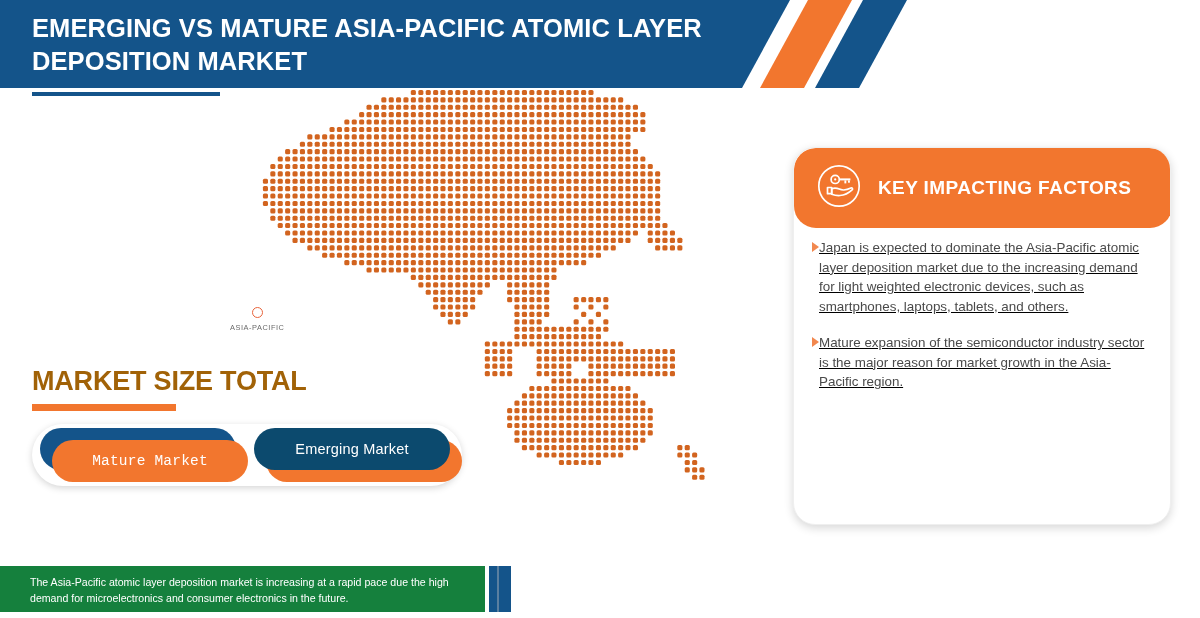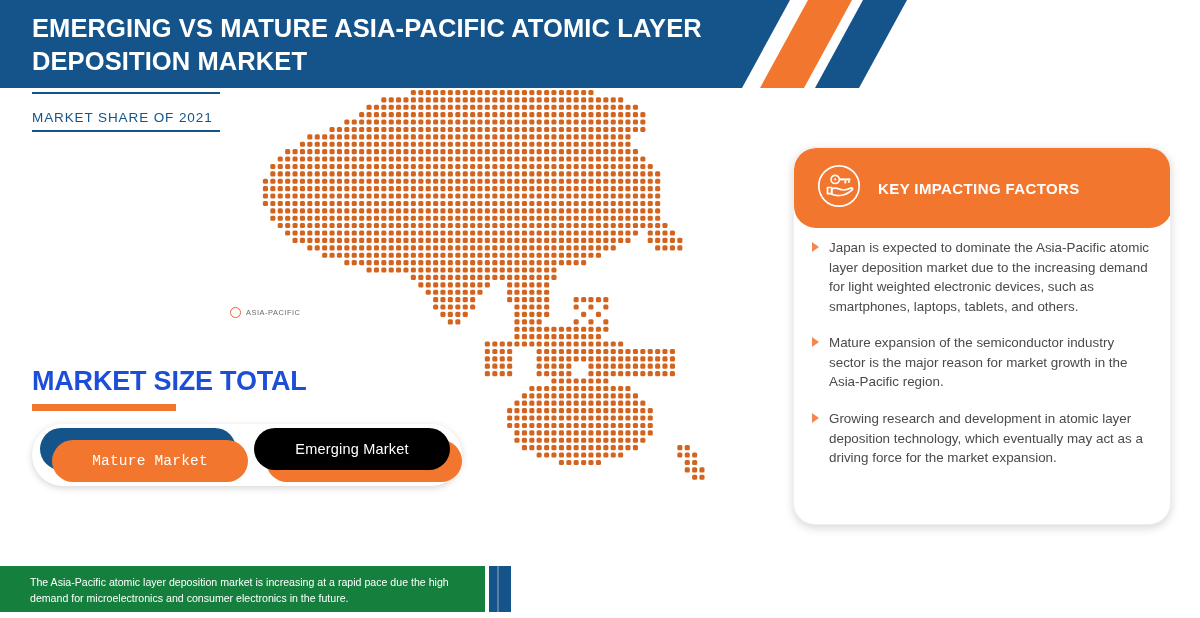--- a/index.html
+++ b/index.html
@@ -35,31 +35,31 @@
   .ms-text{
     margin-top:16px;color:#14548a;font-size:13.5px;letter-spacing:0.9px;
     padding-bottom:5px;
   }
   .ms-rule-bot{width:188px;height:1.5px;background:#14548a;}
 
   
   .map-area{position:absolute;left:255px;top:82px;width:500px;height:410px;}
   .map-area svg{display:block;}
   .map-marker{
-    position:absolute;left:-25px;top:225px;display:flex;align-items:center;gap:5px;
+    position:absolute;left:-25px;top:225px;display:flex;align-items:center;gap:5px;flex-direction:column;
   }
   .marker-dot{
     width:11px;height:11px;border-radius:50%;
     border:1.6px solid #e8633a;background:#fff;box-sizing:border-box;
   }
   .marker-label{font-size:7.4px;color:#6a6a6a;letter-spacing:0.55px;}
 
   
   .mst-block{position:absolute;left:32px;top:366px;}
-  .mst-title{color:#1d4ed8;font-size:27px;font-weight:bold;letter-spacing:-0.2px;}
+  .mst-title{color:#a16207;font-size:27px;font-weight:bold;letter-spacing:-0.2px;}
   .mst-underline{margin-top:7px;width:144px;height:6.5px;background:#f2762e;}
 
   
   .pill-card{
     position:absolute;left:32px;top:424px;width:430px;height:62px;
     background:#ffffff;border-radius:31px;
     box-shadow:0 2px 7px rgba(0,0,0,0.17);
   }
   .pill-grp{position:absolute;top:10px;height:42px;}
   .pill-back{position:absolute;top:0;left:0;width:100%;height:42px;border-radius:21px;}
@@ -68,21 +68,21 @@
     display:flex;align-items:center;justify-content:center;
     color:#ffffff;font-size:14.5px;letter-spacing:0.2px;white-space:nowrap;
   }
   
   .grp-mature{left:14px;width:196px;}
   .grp-mature .pill-back{background:#14548a;transform:translate(-6px,-6px);}
   .grp-mature .pill-front{background:#f2762e;left:0;right:0;transform:translate(6px,6px);font-family:Liberation Mono, monospace;}
   
   .grp-emerging{left:228px;width:196px;}
   .grp-emerging .pill-back{background:#f2762e;transform:translate(6px,6px);}
-  .grp-emerging .pill-front{background:#000000;left:0;right:0;transform:translate(-6px,-6px);}
+  .grp-emerging .pill-front{background:#0c4a6e;left:0;right:0;transform:translate(-6px,-6px);}
 
   
   .left-bullet{
     position:absolute;left:28px;top:503px;width:478px;
     display:flex;gap:8px;
   }
   .tri{
     width:0;height:0;flex:0 0 auto;margin-top:4px;
     border-left:7px solid #f2884f;
     border-top:5.5px solid transparent;border-bottom:5.5px solid transparent;
@@ -100,24 +100,24 @@
     background:#ffffff;border-radius:22px;
     box-shadow:0 3px 10px rgba(0,0,0,0.16);
     border:1px solid #efefef;box-sizing:border-box;overflow:hidden;
   }
   .key-head{
     position:absolute;left:0;top:0;width:378px;height:80px;
     background:#f2762e;border-radius:22px 22px 22px 22px;
     display:flex;align-items:center;gap:16px;padding-left:22px;box-sizing:border-box;
   }
   .key-head-title{
-    color:#ffffff;font-size:15px;font-weight:bold;letter-spacing:0.4px;
+    color:#ffffff;font-size:19px;font-weight:bold;letter-spacing:0.4px;
   }
   .key-list{position:absolute;left:0;top:90px;width:378px;padding:0 22px 0 18px;box-sizing:border-box;}
-  .key-item{display:flex;gap:10px;margin-bottom:17px;}
+  .key-item{display:flex;margin-bottom:17px;text-decoration:underline;}
   .key-text{font-size:13.4px;color:#4a4a4a;line-height:1.46;}
 
   
   .footer-bar{
     position:absolute;left:0;top:566px;width:485px;height:46px;
     background:#15803d;
   }
   .footer-text{
     position:absolute;left:30px;top:9px;width:432px;
     color:#ffffff;font-size:10.6px;line-height:1.5;
@@ -138,21 +138,20 @@
 
   <div class="header-wrap">
     <div class="header-bar"></div>
     <div class="slash slash-orange"></div>
     <div class="slash slash-blue"></div>
     <div class="header-title">EMERGING VS MATURE ASIA-PACIFIC ATOMIC LAYER DEPOSITION MARKET</div>
   </div>
 
   <div class="ms-block">
     <div class="ms-rule-top"></div>
-    <div class="ms-text">MARKET SHARE OF 2021</div>
     <div class="ms-rule-bot"></div>
   </div>
 
   <div class="map-area">
     <svg id="dotmap" width="500" height="410" viewBox="0 0 500 410" aria-hidden="true">
         <rect x="155.8" y="7.9" width="5.1" height="5.1" rx="1.5" fill="#d2641f"></rect>
         <rect x="163.3" y="7.9" width="5.1" height="5.1" rx="1.5" fill="#d2641f"></rect>
         <rect x="170.7" y="7.9" width="5.1" height="5.1" rx="1.5" fill="#d2641f"></rect>
         <rect x="178.1" y="7.9" width="5.1" height="5.1" rx="1.5" fill="#d2641f"></rect>
         <rect x="185.4" y="7.9" width="5.1" height="5.1" rx="1.5" fill="#d2641f"></rect>
@@ -1761,24 +1760,20 @@
     </div>
     <div class="key-list">
       <div class="key-item">
         <span class="tri"></span>
         <span class="key-text">Japan is expected to dominate the Asia-Pacific atomic layer deposition market due to the increasing demand for light weighted electronic devices, such as smartphones, laptops, tablets, and others.</span>
       </div>
       <div class="key-item">
         <span class="tri"></span>
         <span class="key-text">Mature expansion of the semiconductor industry sector is the major reason for market growth in the Asia-Pacific region.</span>
       </div>
-      <div class="key-item">
-        <span class="tri"></span>
-        <span class="key-text">Growing research and development in atomic layer deposition technology, which eventually may act as a driving force for the market expansion.</span>
-      </div>
     </div>
   </div>
 
   <div class="footer-bar">
     <div class="footer-text">The Asia-Pacific atomic layer deposition market is increasing at a rapid pace due the high demand for microelectronics and consumer electronics in the future.</div>
   </div>
   <div class="footer-tab"></div>
   <div class="footer-tab-line"></div>
   <div class="dmca">DMCA Protected © DataBridge</div>
 

